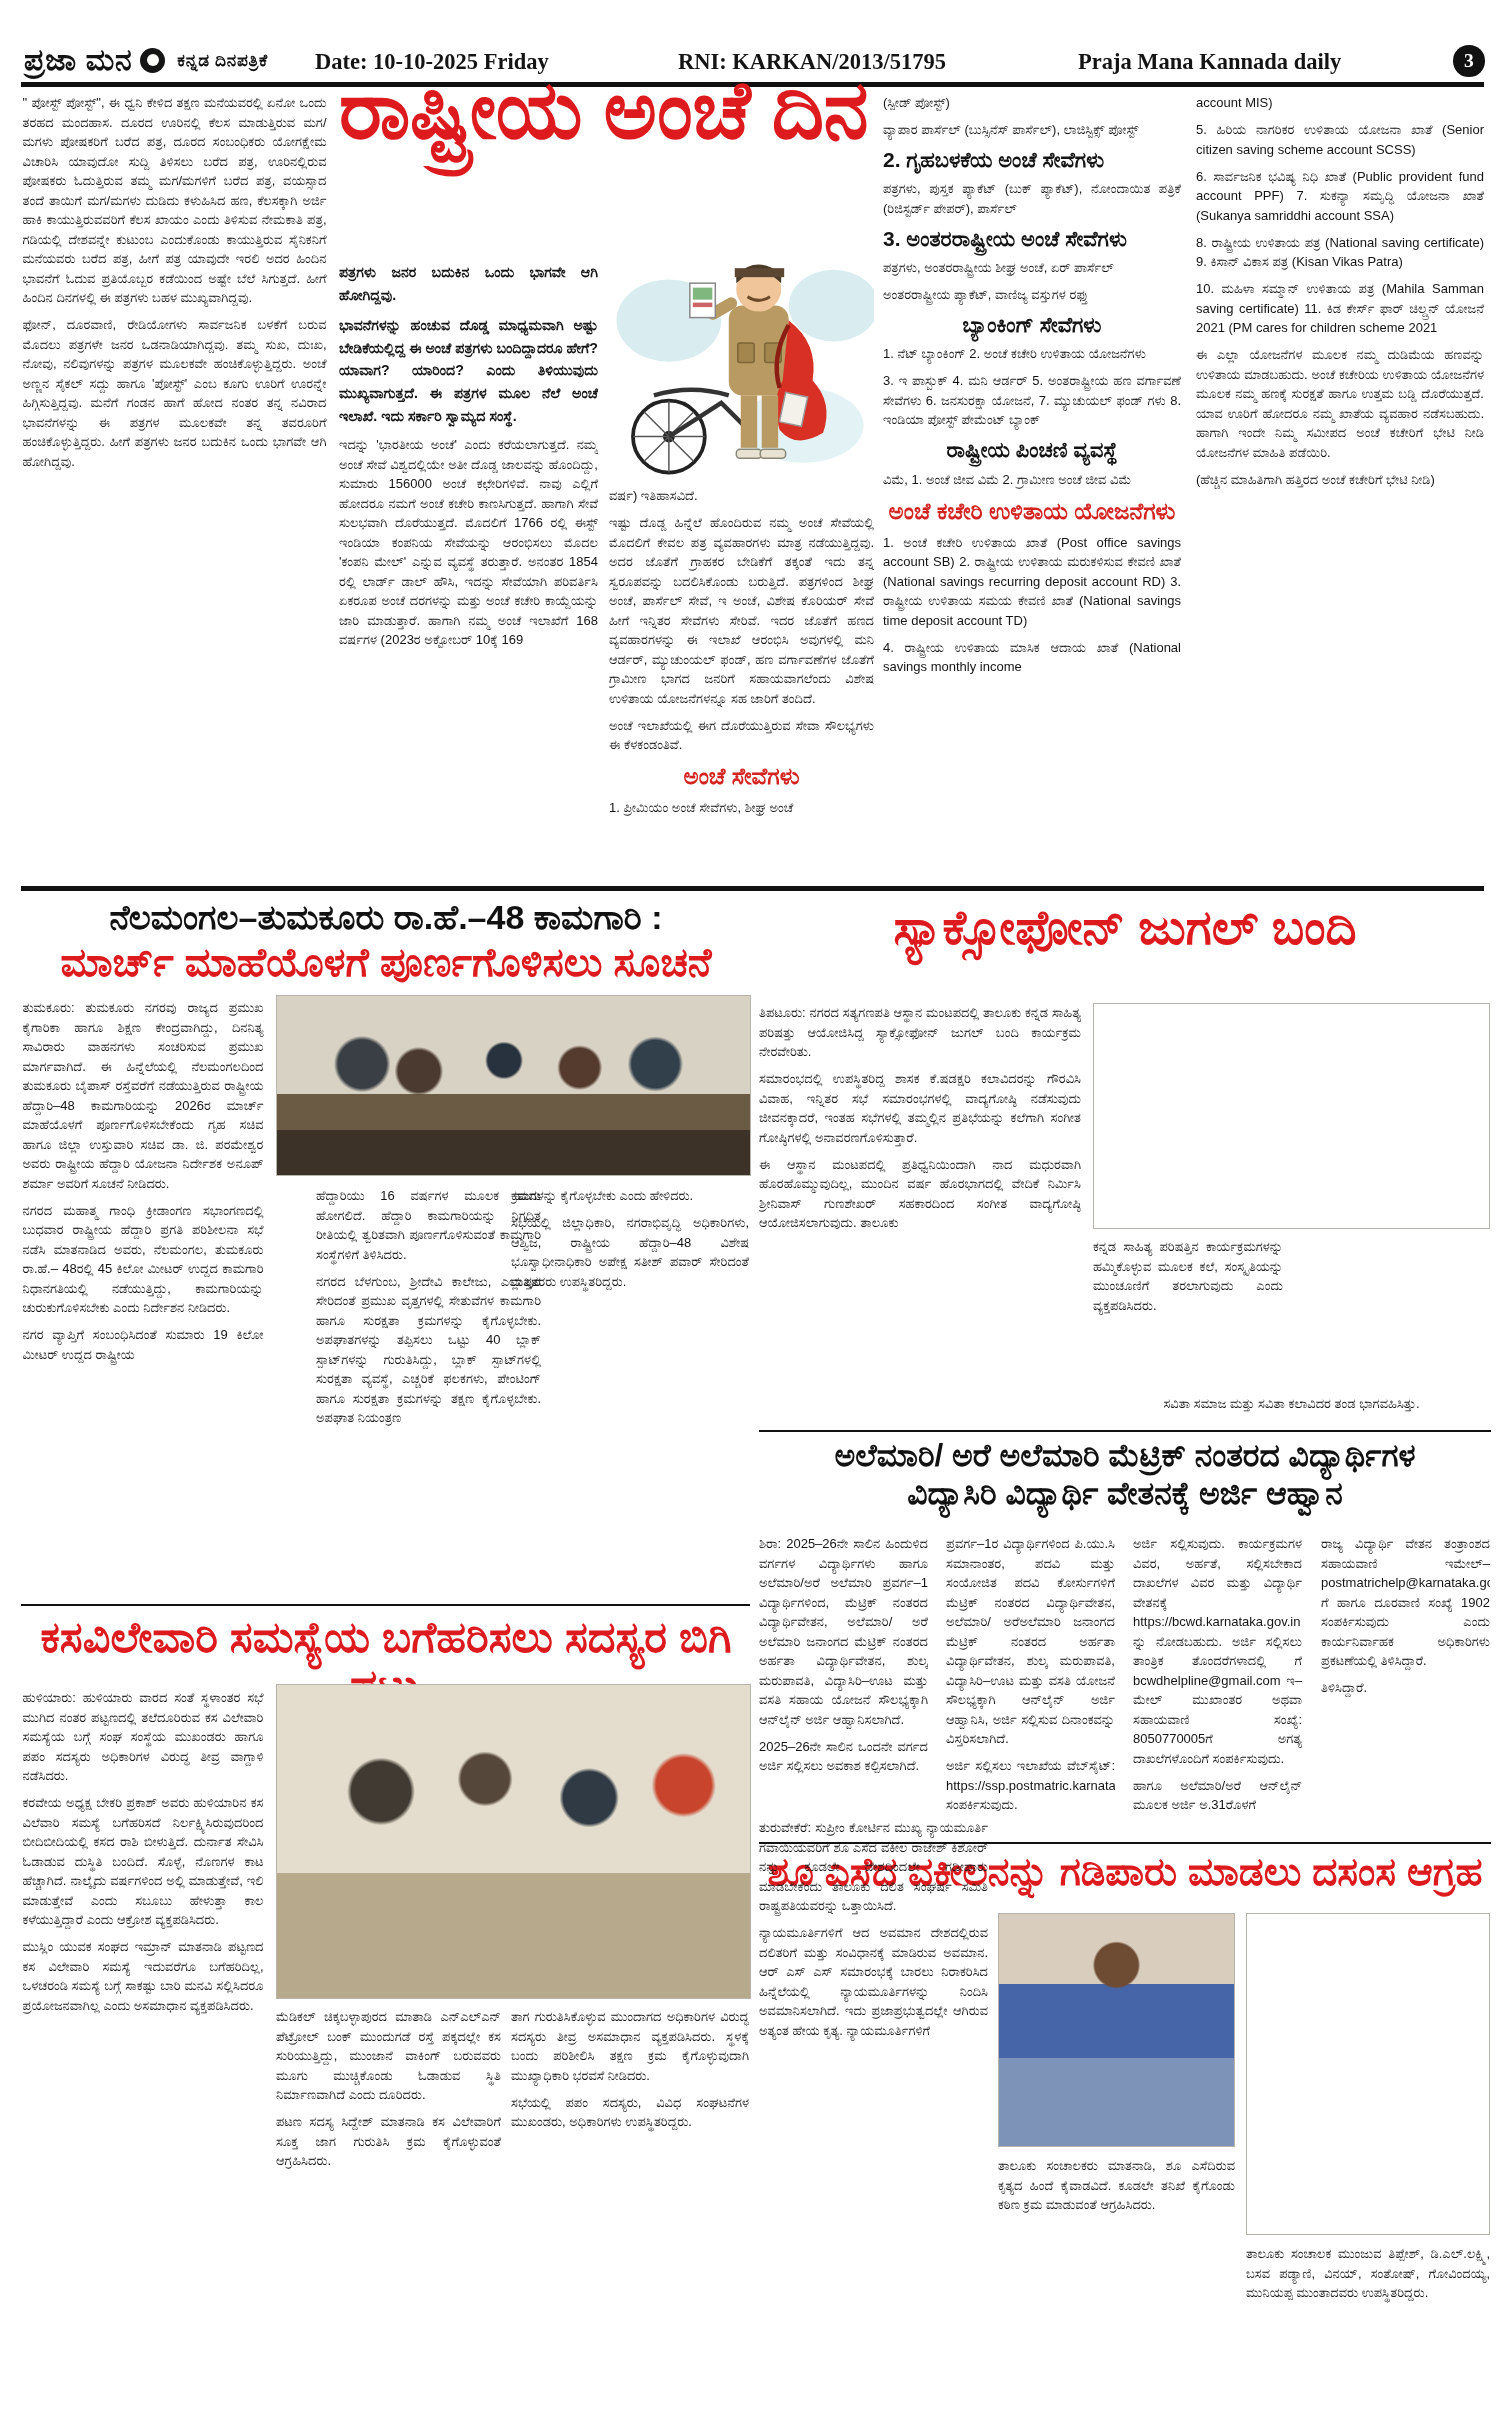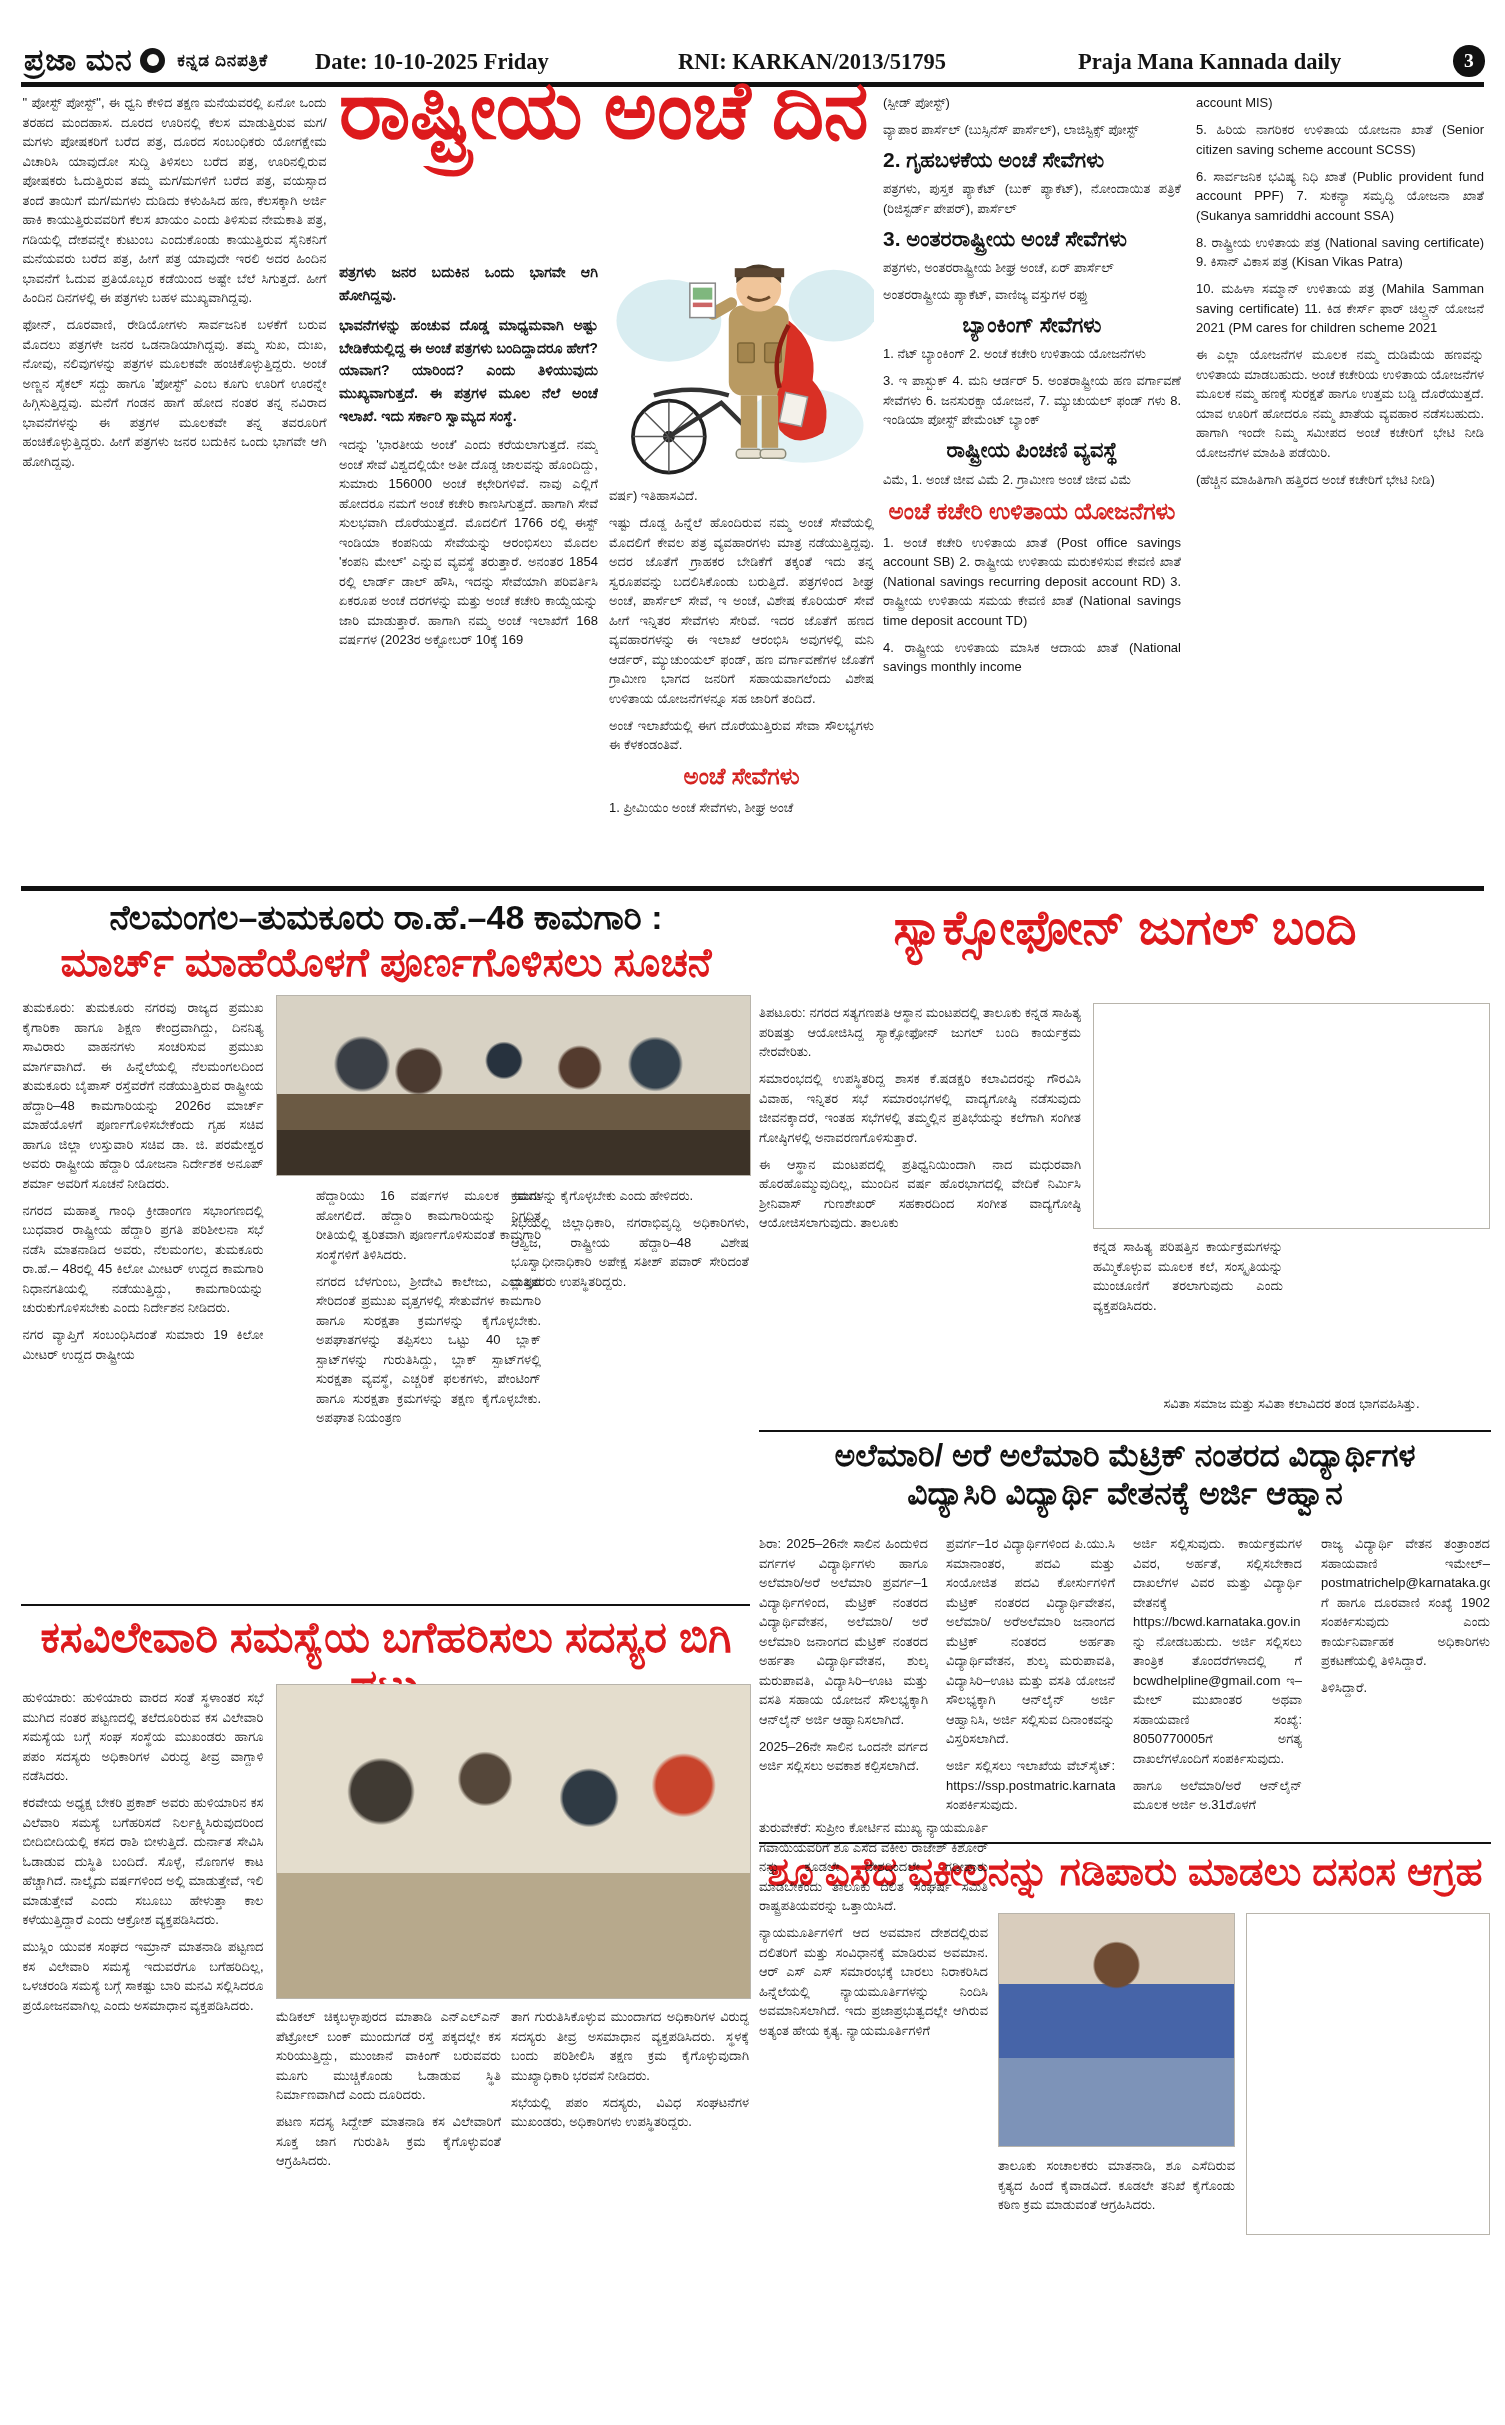--- a/index.html
+++ b/index.html
@@ -233,15 +233,18 @@
   <div class="abs head-red-md" style="left:759px;top:1850px;width:732px;font-size:39px;">ಶೂ ಎಸೆದ ವಕೀಲನನ್ನು ಗಡಿಪಾರು ಮಾಡಲು ದಸಂಸ ಆಗ್ರಹ</div>
   <div class="photo ph-man" style="left:998px;top:1913px;width:237px;height:234px;"></div>
   <div class="photo ph-group" style="left:1246px;top:1913px;width:244px;height:322px;"></div>
   <div class="abs colbox" style="left:759px;top:1818px;width:229px;height:501px;">
       <p class="blk body">ತುರುವೇಕೆರೆ: ಸುಪ್ರೀಂ ಕೋರ್ಟಿನ ಮುಖ್ಯ ನ್ಯಾಯಮೂರ್ತಿ ಗವಾಯಿಯವರಿಗೆ ಶೂ ಎಸೆದ ವಕೀಲ ರಾಜೇಶ್ ಕಿಶೋರ್ ನನ್ನು ಕೂಡಲೇ ದೇಶದಿಂದಲೇ ಗಡೀಪಾರು ಮಾಡಬೇಕೆಂದು ತಾಲೂಕು ದಲಿತ ಸಂಘರ್ಷ ಸಮಿತಿ ರಾಷ್ಟ್ರಪತಿಯವರನ್ನು ಒತ್ತಾಯಿಸಿದೆ.</p>
       <p class="blk body">ನ್ಯಾಯಮೂರ್ತಿಗಳಿಗೆ ಆದ ಅವಮಾನ ದೇಶದಲ್ಲಿರುವ ದಲಿತರಿಗೆ ಮತ್ತು ಸಂವಿಧಾನಕ್ಕೆ ಮಾಡಿರುವ ಅವಮಾನ. ಆರ್ ಎಸ್ ಎಸ್ ಸಮಾರಂಭಕ್ಕೆ ಬಾರಲು ನಿರಾಕರಿಸಿದ ಹಿನ್ನೆಲೆಯಲ್ಲಿ ನ್ಯಾಯಮೂರ್ತಿಗಳನ್ನು ನಿಂದಿಸಿ ಅವಮಾನಿಸಲಾಗಿದೆ. ಇದು ಪ್ರಜಾಪ್ರಭುತ್ವದಲ್ಲೇ ಆಗಿರುವ ಅತ್ಯಂತ ಹೇಯ ಕೃತ್ಯ. ನ್ಯಾಯಮೂರ್ತಿಗಳಿಗೆ</p>
     </div>
   <div class="abs colbox" style="left:998px;top:2156px;width:237px;height:259px;">
       <p class="blk body">ತಾಲೂಕು ಸಂಚಾಲಕರು ಮಾತನಾಡಿ, ಶೂ ಎಸೆದಿರುವ ಕೃತ್ಯದ ಹಿಂದೆ ಕೈವಾಡವಿದೆ. ಕೂಡಲೇ ತನಿಖೆ ಕೈಗೊಂಡು ಕಠಿಣ ಕ್ರಮ ಮಾಡುವಂತೆ ಆಗ್ರಹಿಸಿದರು.</p>
     </div>
+  <div class="abs colbox" style="left:1246px;top:2244px;width:244px;height:171px;">
+      <p class="blk body">ತಾಲೂಕು ಸಂಚಾಲಕ ಮುಂಜುವ ತಿಪ್ಪೇಶ್, ಡಿ.ಎಲ್.ಲಕ್ಷ್ಮಿ, ಬಸವ ಪಡ್ಯಾಣಿ, ವಿನಯ್, ಸಂತೋಷ್, ಗೋವಿಂದಯ್ಯ, ಮುನಿಯಪ್ಪ ಮುಂತಾದವರು ಉಪಸ್ಥಿತರಿದ್ದರು.</p>
+    </div>
 
 </div>
 
 
 </body></html>

